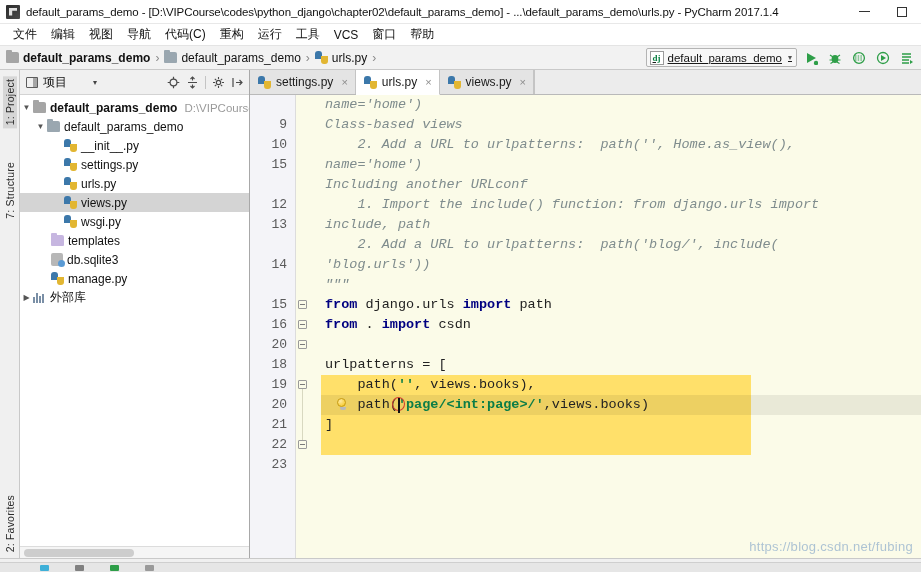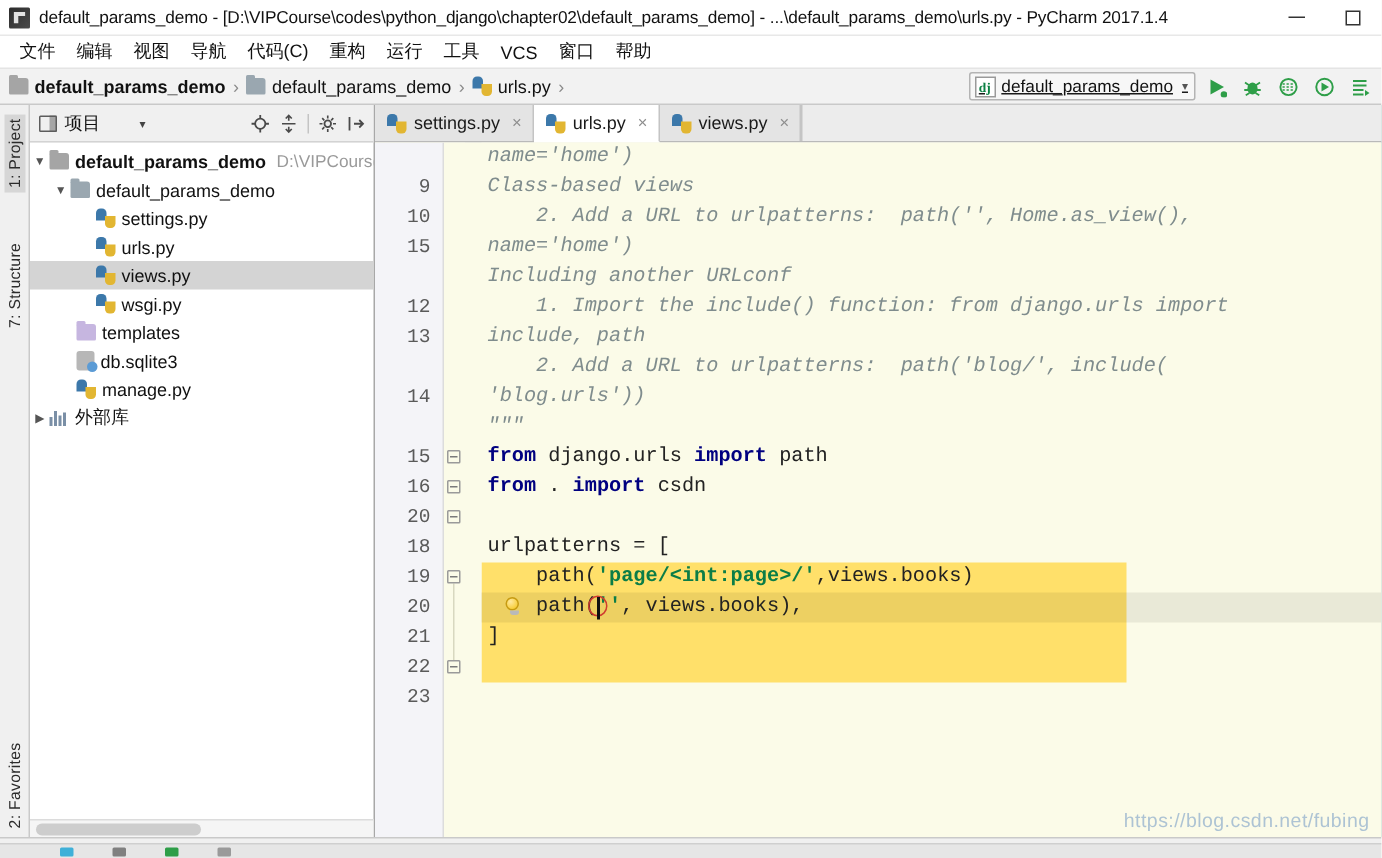--- a/index.html
+++ b/index.html
@@ -166,21 +166,21 @@
   .tool-ico {
     width: 20px; height: 20px;
     display:flex; align-items:center; justify-content:center;
   }
 
   
   .body {
     flex: 1 1 auto;
     display: flex;
     min-height: 0;
-    background: #0f766e;
+    background: #f9a8d4;
   }
 
   
   .vstrip {
     width: 20px;
     flex: 0 0 20px;
     background: #f0f0f0;
     border-right: 1px solid #c9c9c9;
     position: relative;
   }
@@ -603,20 +603,24 @@
           <span class="tree-label bold">default_params_demo</span>
           <span class="tree-sub">D:\VIPCourse</span>
         </div>
 
         <div class="tree-row" style="padding-left:14px;">
           <span class="tw">▼</span>
           <span class="ico ico-folder blue"></span>
           <span class="tree-label">default_params_demo</span>
         </div>
 
+        <div class="tree-row" style="padding-left:44px;">
+          <span class="ico ico-py"></span>
+          <span class="tree-label">__init__.py</span>
+        </div>
 
         <div class="tree-row" style="padding-left:44px;">
           <span class="ico ico-py"></span>
           <span class="tree-label">settings.py</span>
         </div>
 
         <div class="tree-row" style="padding-left:44px;">
           <span class="ico ico-py"></span>
           <span class="tree-label">urls.py</span>
         </div>
@@ -732,22 +736,22 @@
           <div class="codeline doc">    1. Import the include() function: from django.urls import</div>
           <div class="codeline doc">include, path</div>
           <div class="codeline doc">    2. Add a URL to urlpatterns:  path('blog/', include(</div>
           <div class="codeline doc">'blog.urls'))</div>
           <div class="codeline doc">"""</div>
 
           <div class="codeline"><span class="kw">from</span><span class="plain"> django.urls </span><span class="kw">import</span><span class="plain"> path</span></div>
           <div class="codeline"><span class="kw">from</span><span class="plain"> . </span><span class="kw">import</span><span class="plain"> csdn</span></div>
           <div class="codeline"></div>
           <div class="codeline"><span class="plain">urlpatterns = [</span></div>
+          <div class="codeline"><span class="plain">    path(</span><span class="str">''</span><span class="plain">, views.books),</span></div>
           <div class="codeline"><span class="plain">    path(</span><span class="str">'page/&lt;int:page&gt;/'</span><span class="plain">,views.books)</span></div>
-          <div class="codeline"><span class="plain">    path(</span><span class="str">''</span><span class="plain">, views.books),</span></div>
           <div class="codeline"><span class="plain">]</span></div>
           <div class="codeline"></div>
 
           <div class="bulb" style="left:16px; top:303px;">
             <div class="glass"></div>
               <div class="base"></div>
           </div>
 
           <div class="cursor-mark" style="left:71px; top:302px;"></div>
           <div class="caret-bar" style="left:77px; top:303px;"></div>

